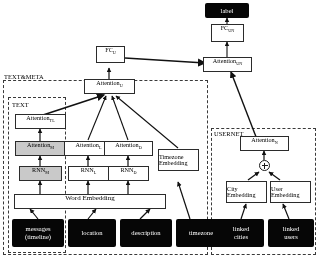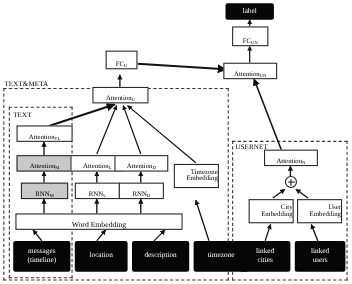--- a/index.html
+++ b/index.html
@@ -5,21 +5,21 @@
   html,body{margin:0;padding:0;background:#ffffff;}
   body{
     width:320px;height:258px;position:relative;overflow:hidden;
     font-family:"Liberation Serif", serif;
     color:#000;
   }
   #stage{position:absolute;left:0;top:0;width:320px;height:258px;}
   svg#wires{position:absolute;left:0;top:0;width:320px;height:258px;}
 
   .node{position:absolute;box-sizing:border-box;display:flex;
-        align-items:flex-end;justify-content:center;text-align:center;
+        align-items:flex-start;justify-content:center;text-align:center;
         line-height:1.05;}
 
   .wbox{background:#ffffff;border:1px solid #2b2b2b;font-size:6.2px;}
   .gbox{background:#c9c9c9;border:1px solid #2b2b2b;font-size:6.2px;}
   .wide{background:#ffffff;border:1px solid #2b2b2b;font-size:7px;}
 
   
   .inbox{background:#060606;color:#ffffff;font-size:6.6px;border-radius:2px;
          display:flex;align-items:center;justify-content:center;text-align:center;
          position:absolute;box-sizing:border-box;line-height:1.15;}

